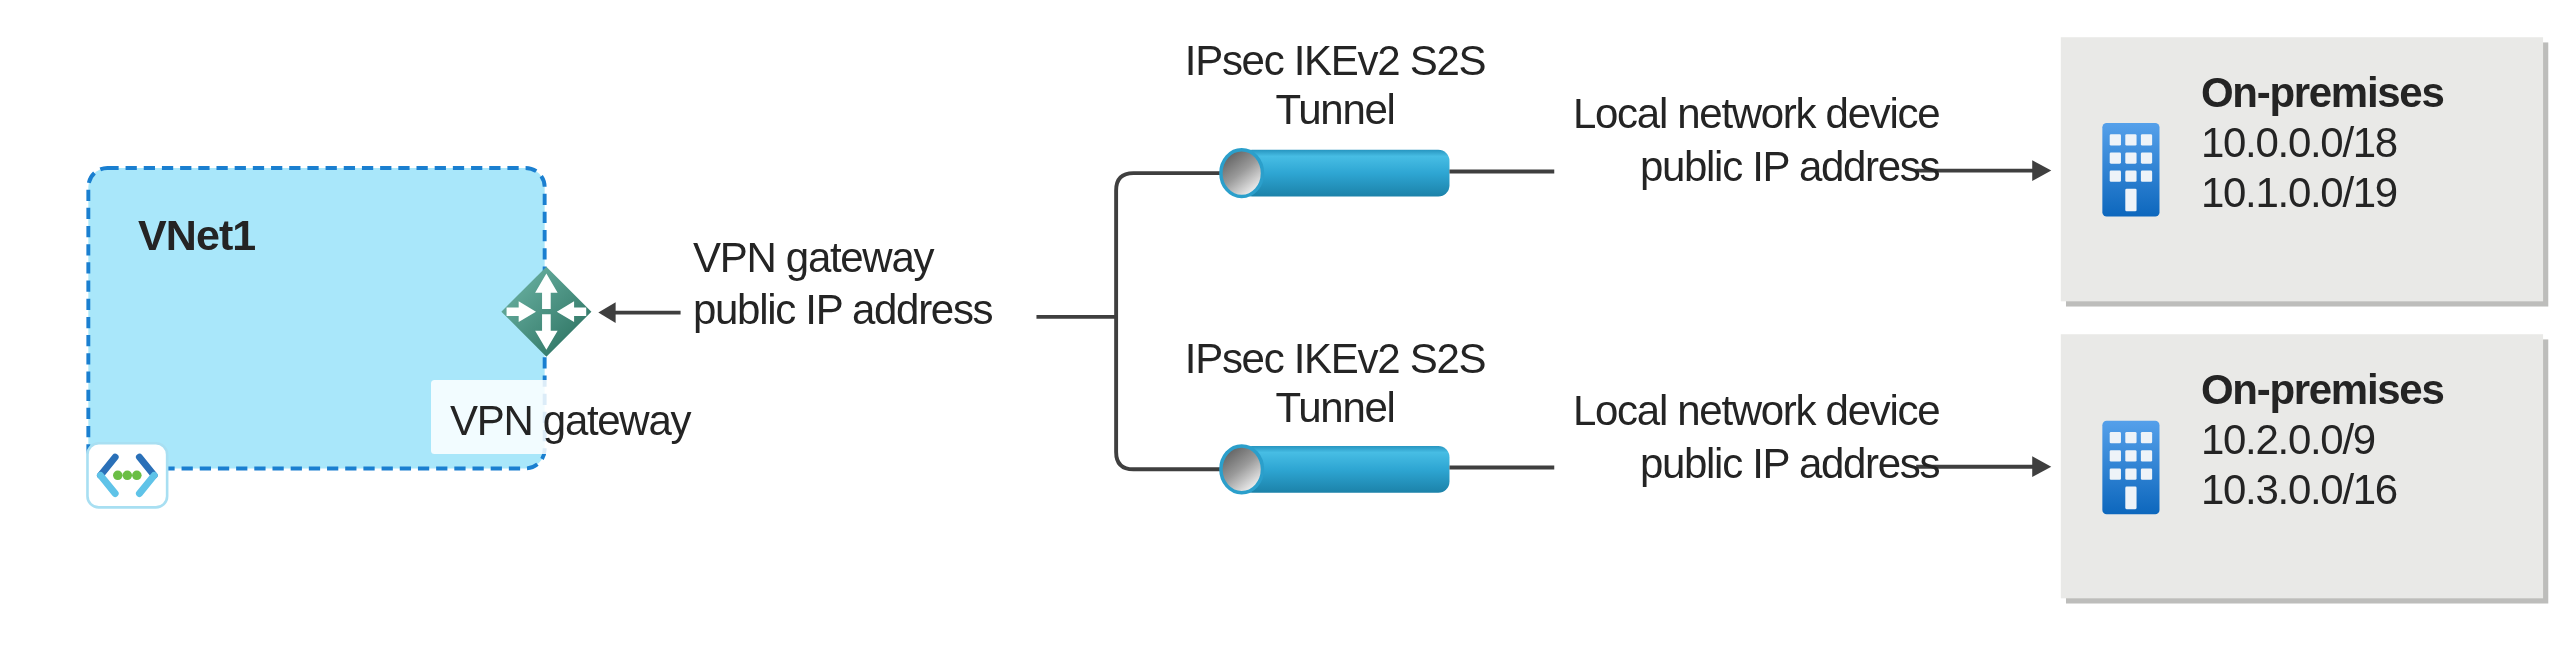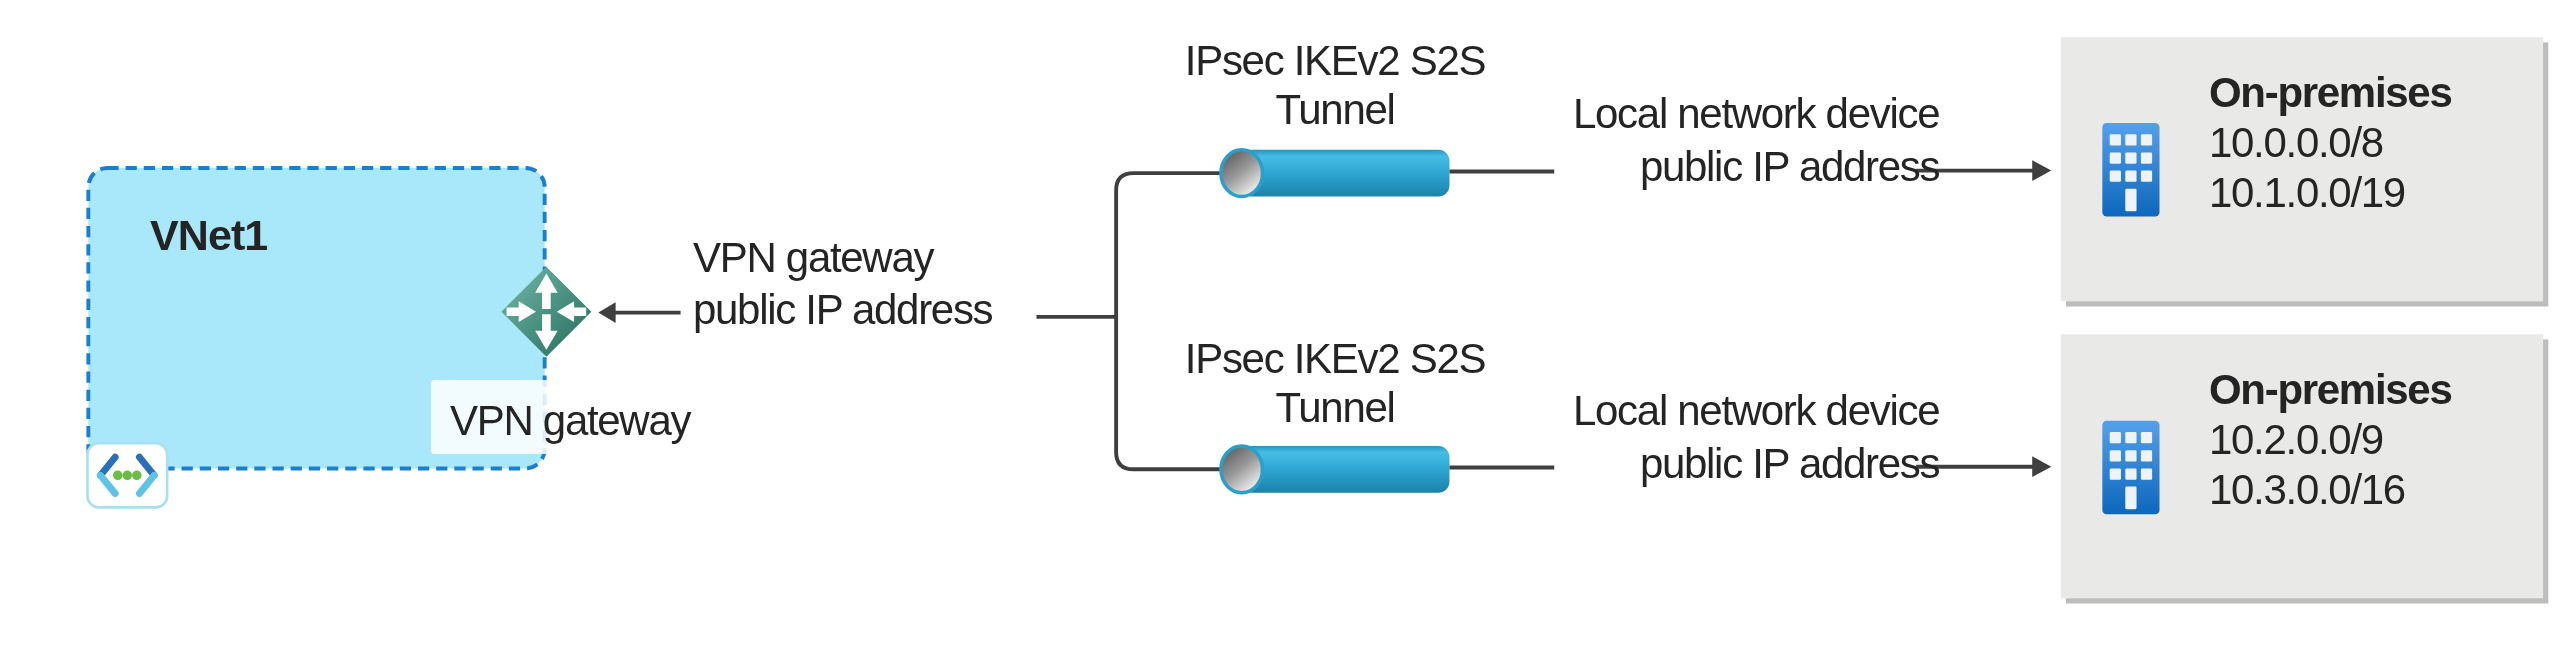--- a/index.html
+++ b/index.html
@@ -3,30 +3,30 @@
 <meta charset="utf-8">
 <style>
   html,body{margin:0;padding:0;background:#ffffff;}
   .canvas{
     position:relative;width:2576px;height:652px;background:#ffffff;overflow:hidden;
     font-family:"Liberation Sans","DejaVu Sans",sans-serif;color:#242424;
   }
   svg.layer{position:absolute;left:0;top:0;}
   .txt{position:absolute;font-size:42px;line-height:50px;letter-spacing:-1.3px;white-space:nowrap;}
   .bold{font-weight:700;}
-  .vnet-title{left:150px;top:210px;font-size:43px;font-weight:700;letter-spacing:-0.9px;}
+  .vnet-title{left:138px;top:210px;font-size:43px;font-weight:700;letter-spacing:-0.9px;}
   .vnet-addrs{left:154px;top:314px;}
   .mid-label{left:693px;top:232px;line-height:52px;}
   .tunnel-label{width:390px;text-align:center;line-height:49px;}
   .tunnel-label.t1{left:1140px;top:36px;}
   .tunnel-label.t2{left:1140px;top:334px;}
   .local-label{line-height:53px;text-align:right;}
   .local-label.t1{left:1573px;top:87px;}
   .local-label.t2{left:1573px;top:384px;}
-  .site-text{line-height:50px;margin-left:8px;}
+  .site-text{line-height:50px;}
   .site-text.s1{left:2201px;top:68px;}
   .site-text.s2{left:2201px;top:365px;}
   .gw-label{
     position:absolute;left:431px;top:380px;width:271px;height:74px;
     background:rgba(255,255,255,0.85);border-radius:3.5px;
     display:flex;align-items:center;padding-left:19px;box-sizing:border-box;
     font-size:42px;letter-spacing:-1.3px;padding-top:8.7px;
   }
 </style>
 </head>
@@ -162,21 +162,21 @@
     <div>IPsec IKEv2 S2S</div>
     <div>Tunnel</div>
   </div>
   <div class="txt local-label t2">
     <div>Local network device</div>
     <div>public IP address</div>
   </div>
 
   <div class="txt site-text s1">
     <div class="bold">On-premises</div>
-    <div>10.0.0.0/8</div>
+    <div>10.0.0.0/18</div>
     <div>10.1.0.0/19</div>
   </div>
 
   <div class="txt site-text s2">
     <div class="bold">On-premises</div>
     <div>10.2.0.0/9</div>
     <div>10.3.0.0/16</div>
   </div>
 
 </div>

